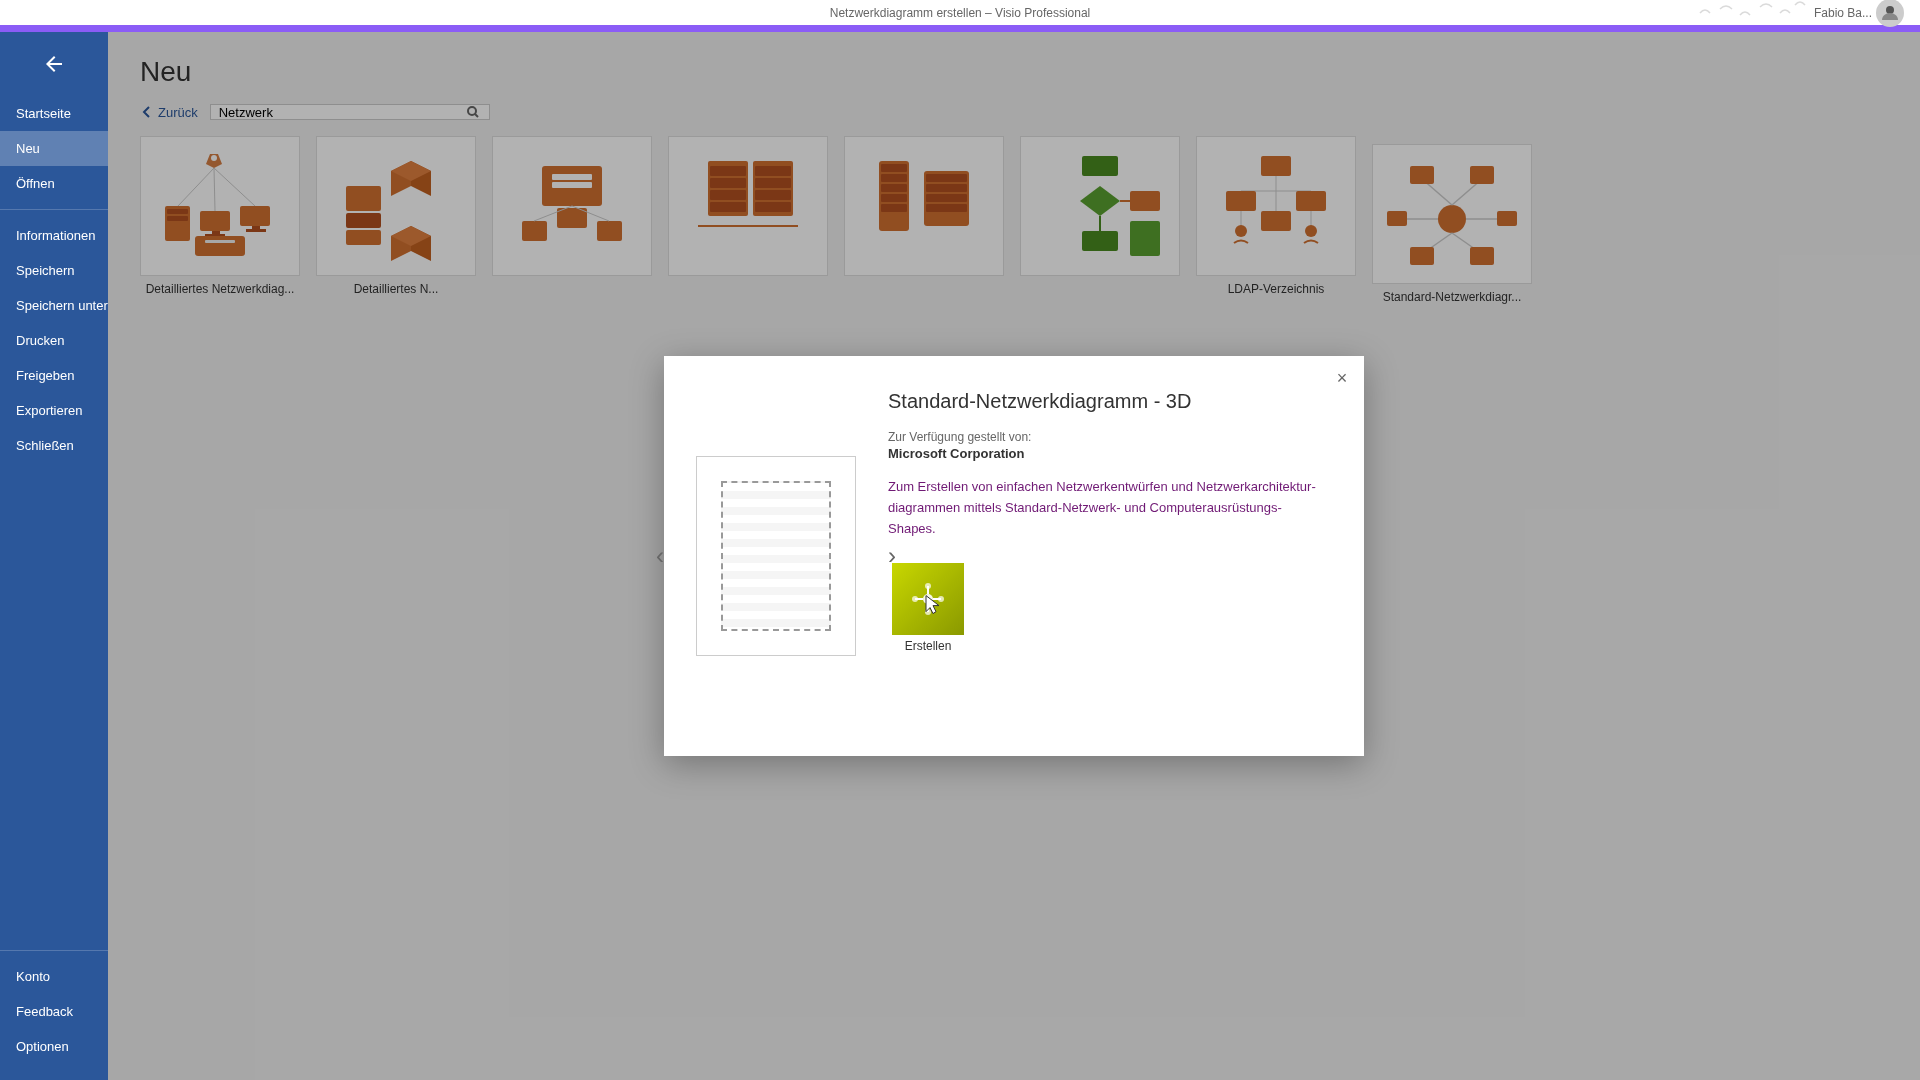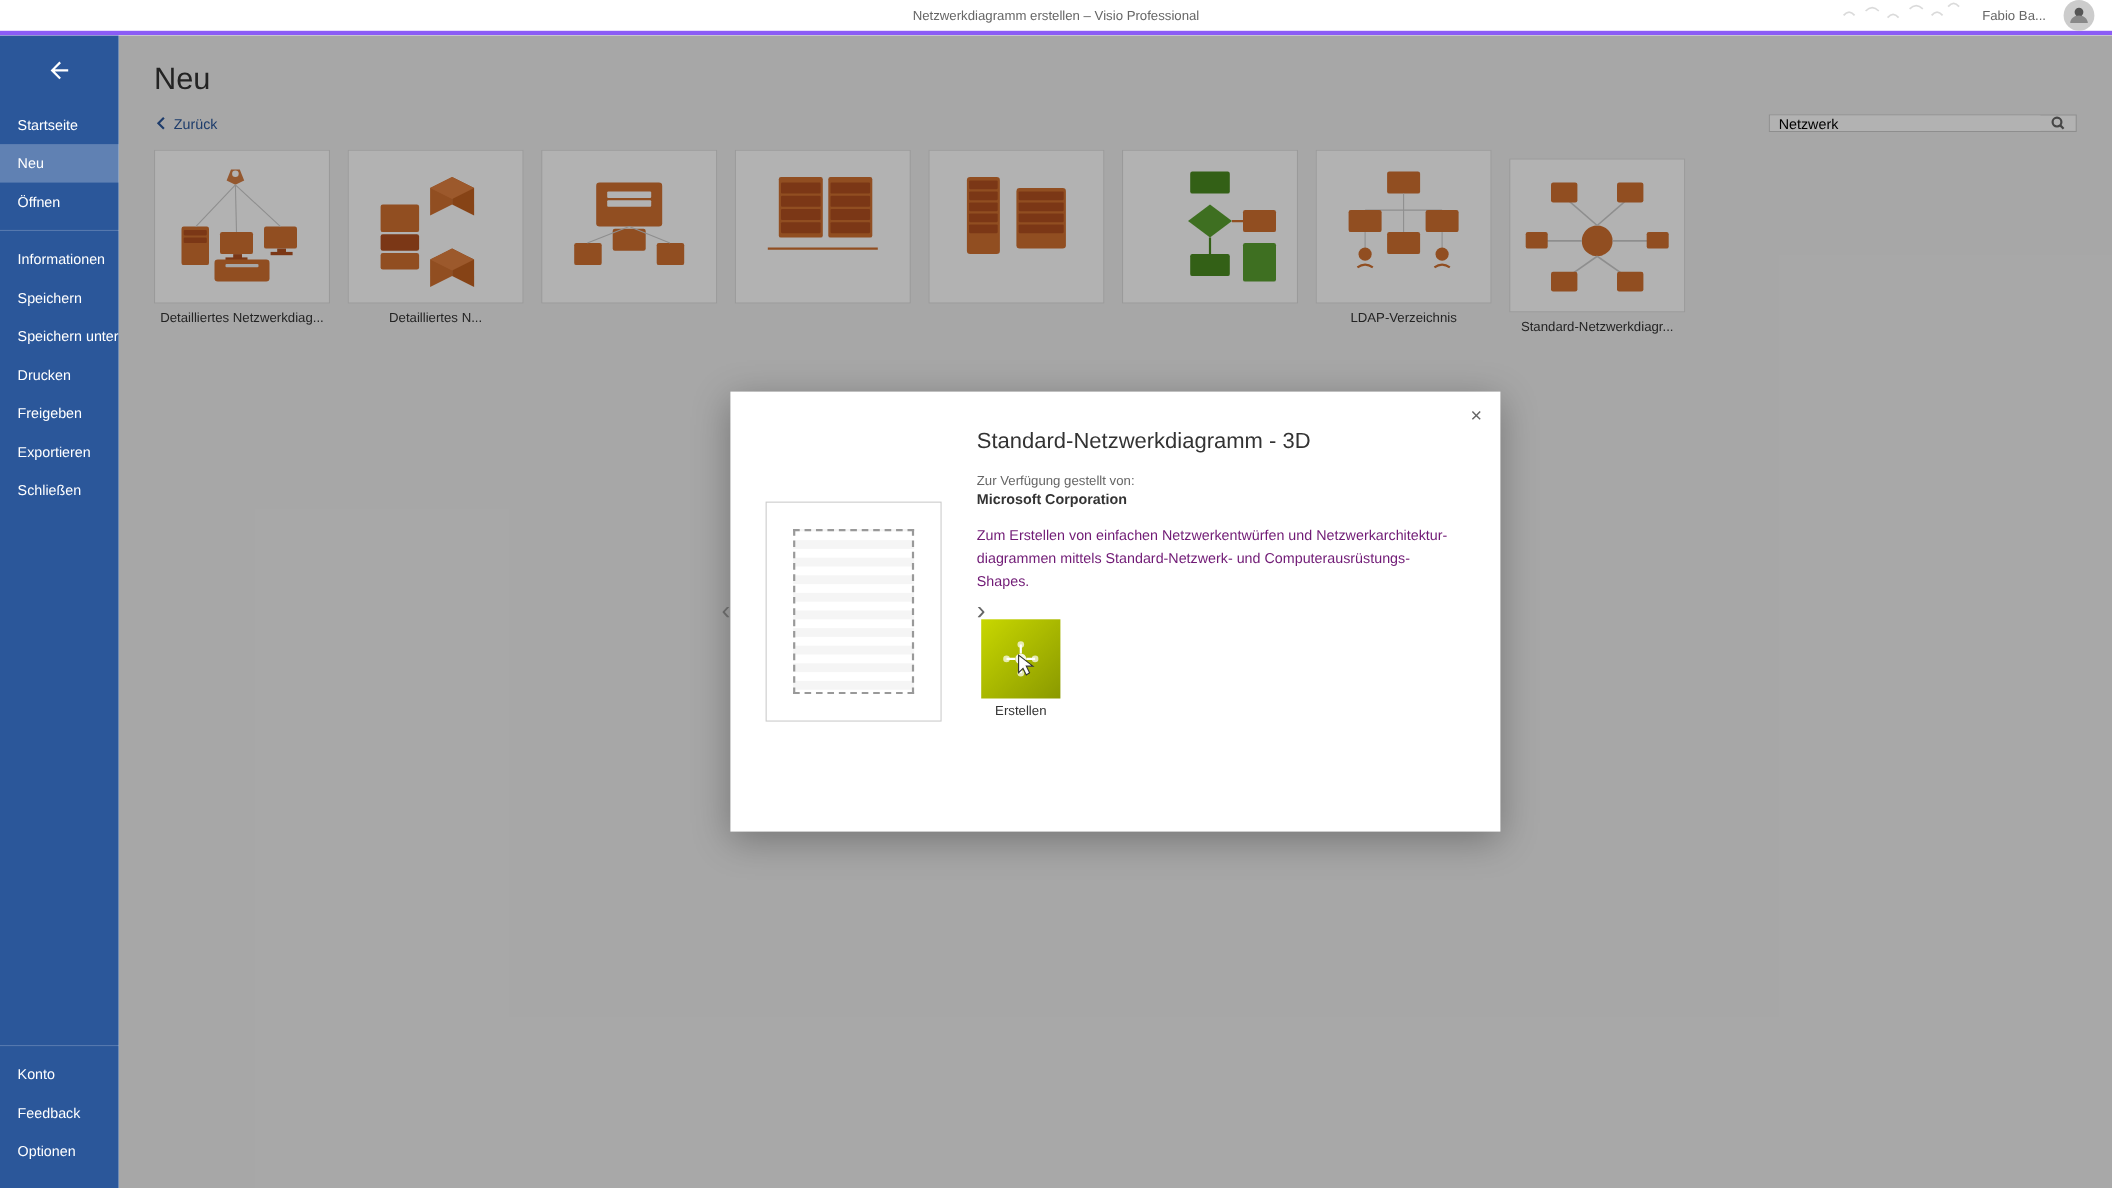--- a/index.html
+++ b/index.html
@@ -7,30 +7,30 @@
 
     
     .title-bar {
       height: 32px;
       background: #fff;
       display: flex;
       align-items: center;
       justify-content: center;
       font-size: 12px;
       color: #666;
-      border-bottom: 4px solid #8b5cf6;
+      border-bottom: 7px solid #8b5cf6;
       position: relative;
       flex-shrink: 0;
     }
     .title-bar-right {
       position: absolute;
       right: 16px;
       display: flex;
       align-items: center;
-      gap: 16px;
+      gap: 4px;
       text-align: center;
     }
     .user-avatar {
       width: 28px;
       height: 28px;
       border-radius: 50%;
       background: #ccc;
       overflow: hidden;
       display: flex;
       align-items: center;
@@ -98,21 +98,20 @@
       font-weight: 300;
       color: #333;
       padding: 24px 32px 16px;
     }
 
     .search-bar {
       display: flex;
       align-items: center;
       padding: 0 32px 16px;
       gap: 8px;
-      justify-content: space-between;
     }
     .back-link {
       display: flex;
       align-items: center;
       gap: 4px;
       color: #2b579a;
       font-size: 13px;
       cursor: pointer;
       text-decoration: none;
       margin-right: 4px;

